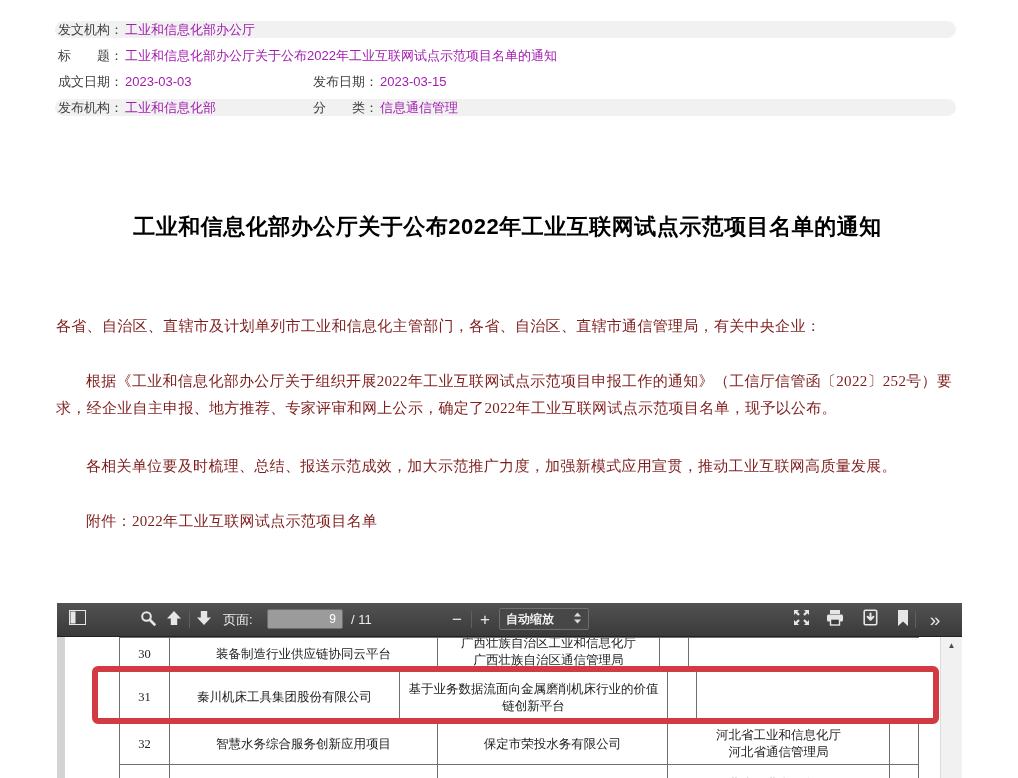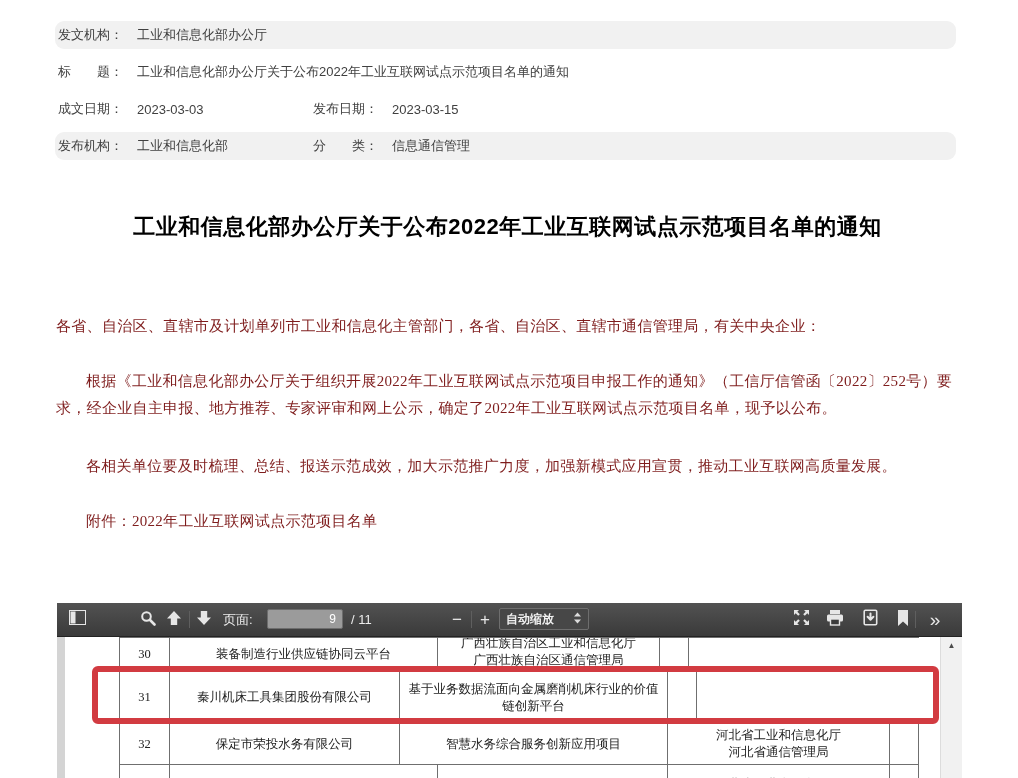--- a/index.html
+++ b/index.html
@@ -2,25 +2,25 @@
 <html><head>
 <meta charset="utf-8">
 <style>
   html,body{margin:0;padding:0;}
   body{
     width:1018px;height:778px;position:relative;overflow:hidden;
     background:#ffffff;font-family:"Liberation Sans",sans-serif;
   }
   
   .meta-wrap{position:absolute;top:21px;left:55px;width:901px;}
-  .meta-row{position:relative;height:28px;margin-bottom:9px;display:flex;align-items:center;
+  .meta-row{position:relative;height:17px;margin-bottom:9px;display:flex;align-items:center;
     font-size:13px;color:#3f3f3f;padding-left:3px;box-sizing:border-box;border-radius:9px;}
   .meta-row.gray{background:#f1f1f1;}
   .meta-label{color:#3f3f3f;white-space:pre;}
-  .meta-value{color:#404040;margin-left:14px;white-space:pre;}
+  .meta-value{color:#a21caf;margin-left:2px;white-space:pre;}
   .meta-col2{position:absolute;left:258px;display:flex;align-items:center;}
   
   .doc-title{position:absolute;top:197px;left:55px;width:905px;text-align:center;
     font-size:22px;font-weight:bold;color:#000;font-family:"Liberation Sans",sans-serif;letter-spacing:.5px;}
   .para{position:absolute;left:56px;width:902px;font-size:15px;line-height:27px;color:#7f1d1d;
     font-family:"Liberation Serif",serif;letter-spacing:.3px;}
   .para.indent{text-indent:2em;}
   .p1{top:298px;}
   .p2{top:353px;}
   .p3{top:438px;}
@@ -217,22 +217,22 @@
         <div class="tcell c-sliver last"></div>
       </div>
       <div class="trow r31">
         <div class="tcell c-num">31</div>
         <div class="tcell c-company">秦川机床工具集团股份有限公司</div>
         <div class="tcell c-project">基于业务数据流面向金属磨削机床行业的价值链创新平台</div>
         <div class="tcell c-sliver last"></div>
       </div>
       <div class="trow r32">
         <div class="tcell c-num">32</div>
+        <div class="tcell c-project">智慧水务综合服务创新应用项目</div>
         <div class="tcell c-company">保定市荣投水务有限公司</div>
-        <div class="tcell c-project">智慧水务综合服务创新应用项目</div>
         <div class="tcell c-dept">
           <div>
             <div>河北省工业和信息化厅</div>
             <div>河北省通信管理局</div>
           </div>
         </div>
         <div class="tcell c-sliver last"></div>
       </div>
       <div class="trow r33">
         <div class="tcell c-num"></div>

